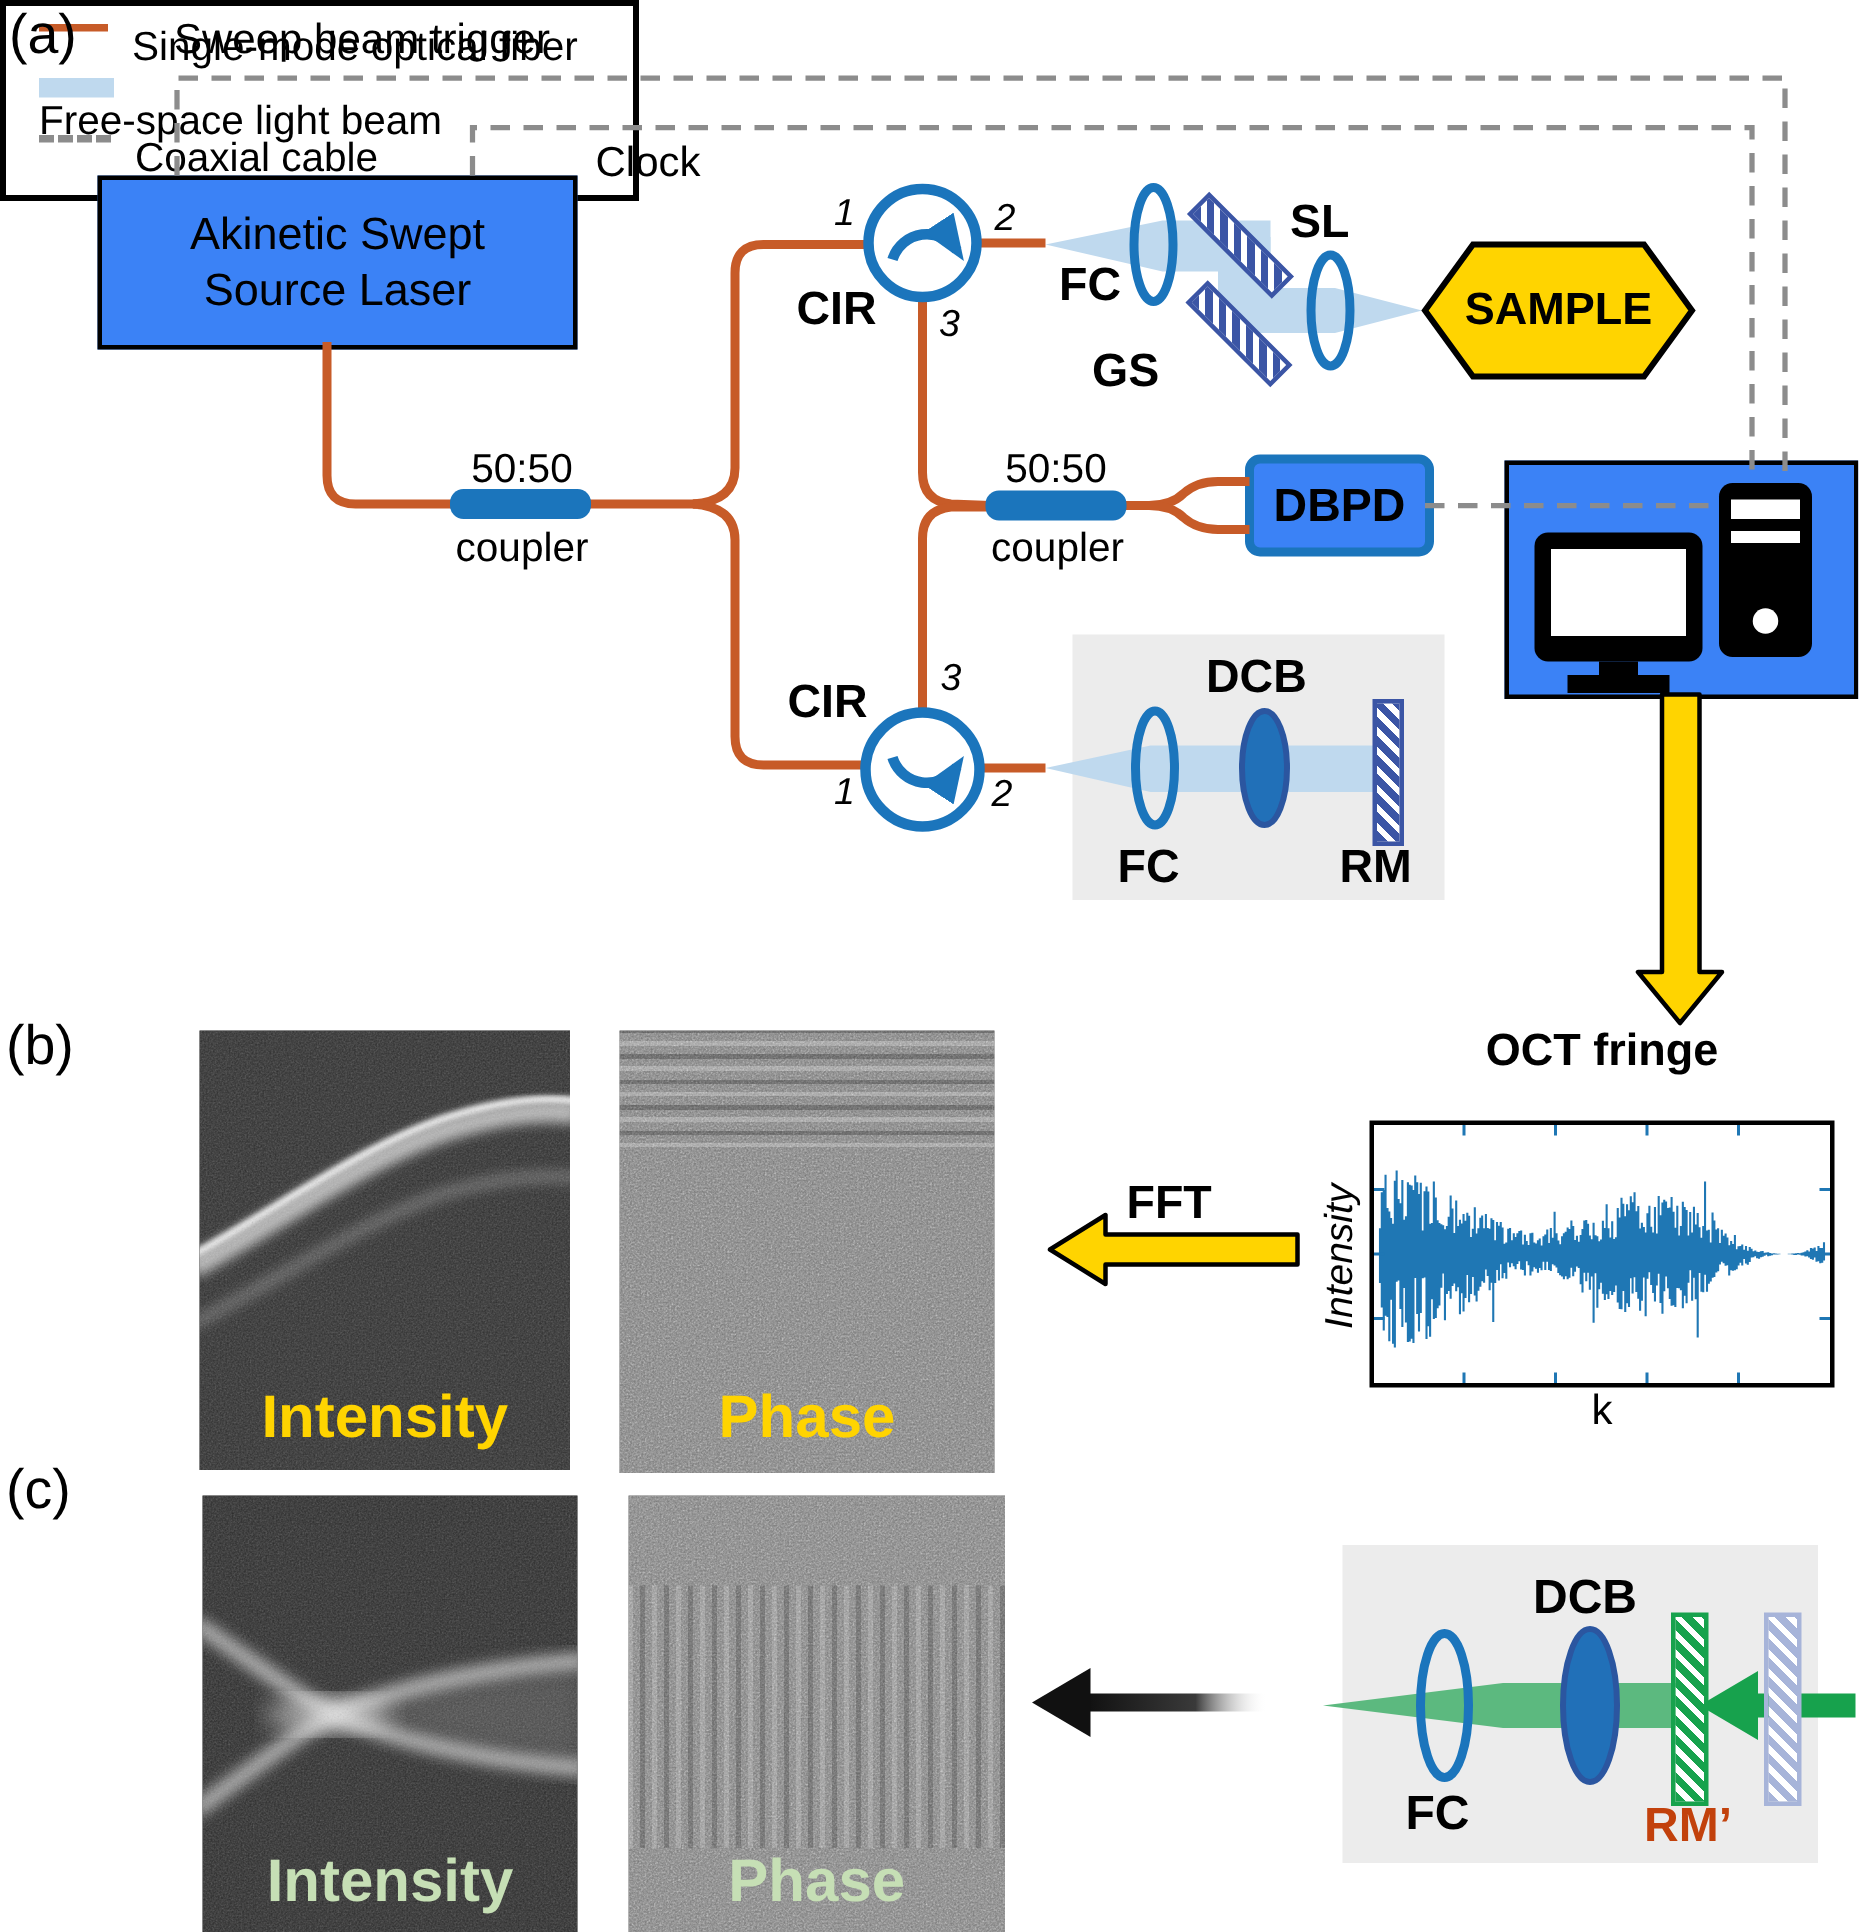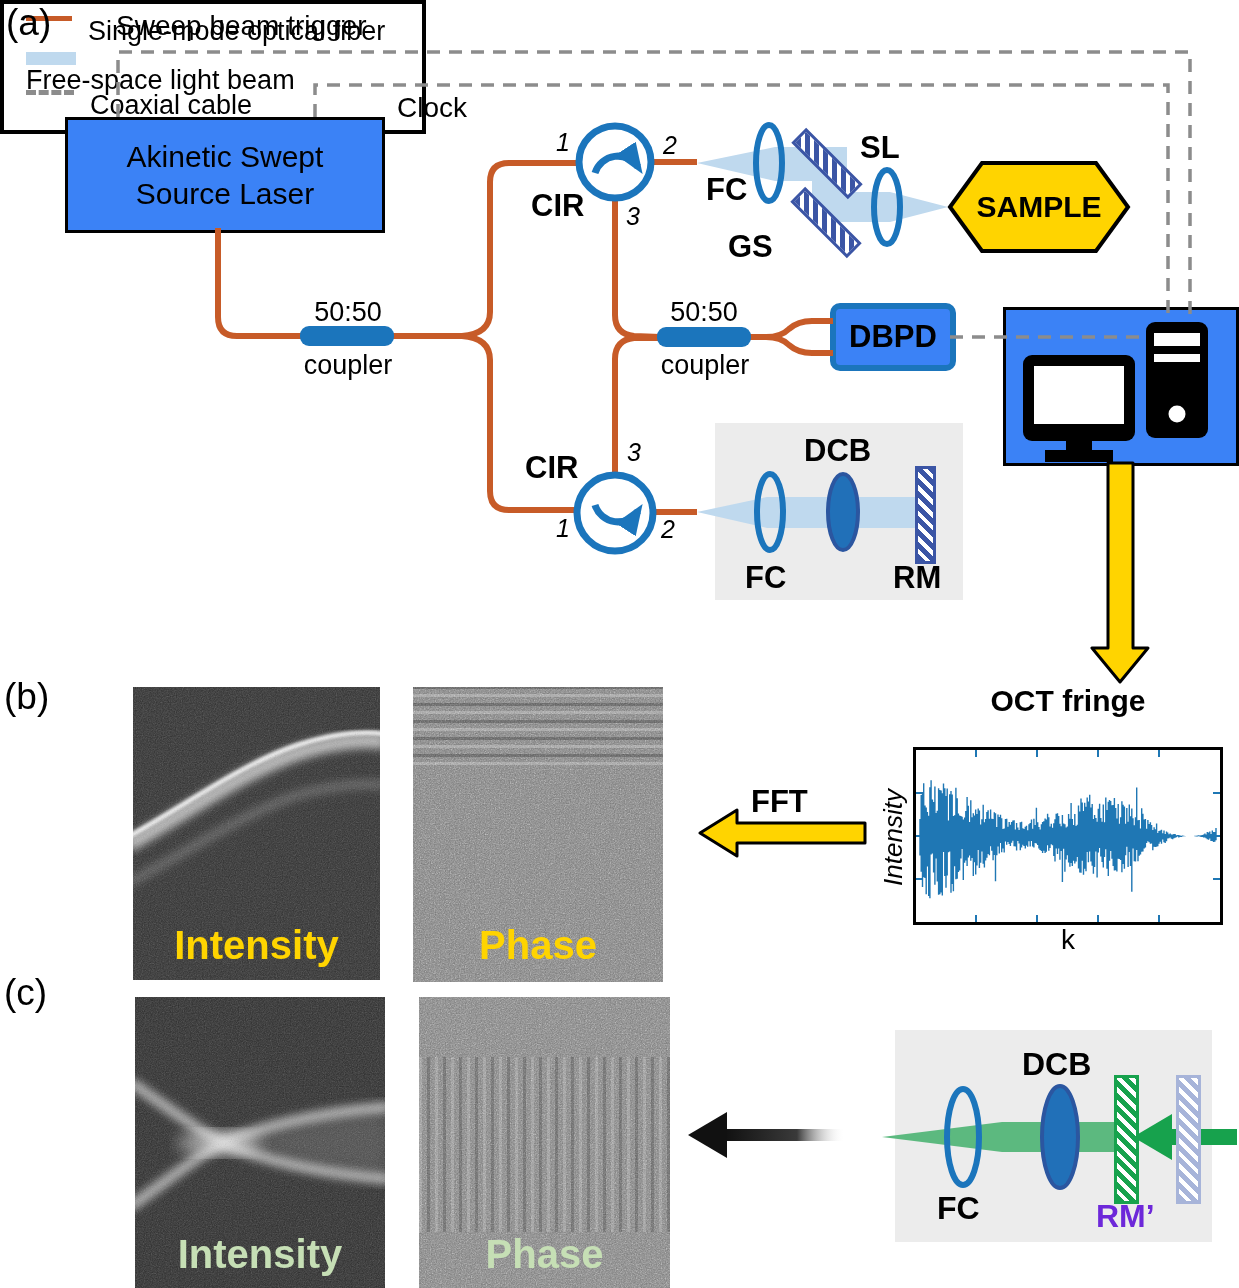--- a/index.html
+++ b/index.html
@@ -272,15 +272,15 @@
   <div class="lbl bold" style="left:751px;top:784px;font-size:31px;z-index:4;">FFT</div>
   <div class="lbl bold ctr" style="left:958px;top:684px;width:220px;font-size:30px;z-index:4;">OCT fringe</div>
   <div class="lbl italic ctr" style="left:813px;top:822px;width:160px;font-size:26px;z-index:4;transform:rotate(-90deg);">Intensity</div>
   <div class="lbl" style="left:1061px;top:924px;font-size:28px;z-index:4;">k</div>
 
   <div class="lbl" style="left:4px;top:972px;font-size:37px;z-index:4;">(c)</div>
   <div class="img-label palegreen-t ctr" style="left:135px;top:1232px;width:250px;">Intensity</div>
   <div class="img-label palegreen-t ctr" style="left:419px;top:1232px;width:251px;">Phase</div>
   <div class="lbl bold" style="left:1022px;top:1046px;font-size:32px;z-index:4;">DCB</div>
   <div class="lbl bold" style="left:937px;top:1190px;font-size:32px;z-index:4;">FC</div>
-  <div class="lbl bold" style="left:1096px;top:1198px;font-size:32px;color:#6d28d9;z-index:4;">RM’</div>
+  <div class="lbl bold" style="left:1096px;top:1198px;font-size:32px;color:#c2410c;z-index:4;">RM’</div>
 
 </div>
 
 </body></html>

